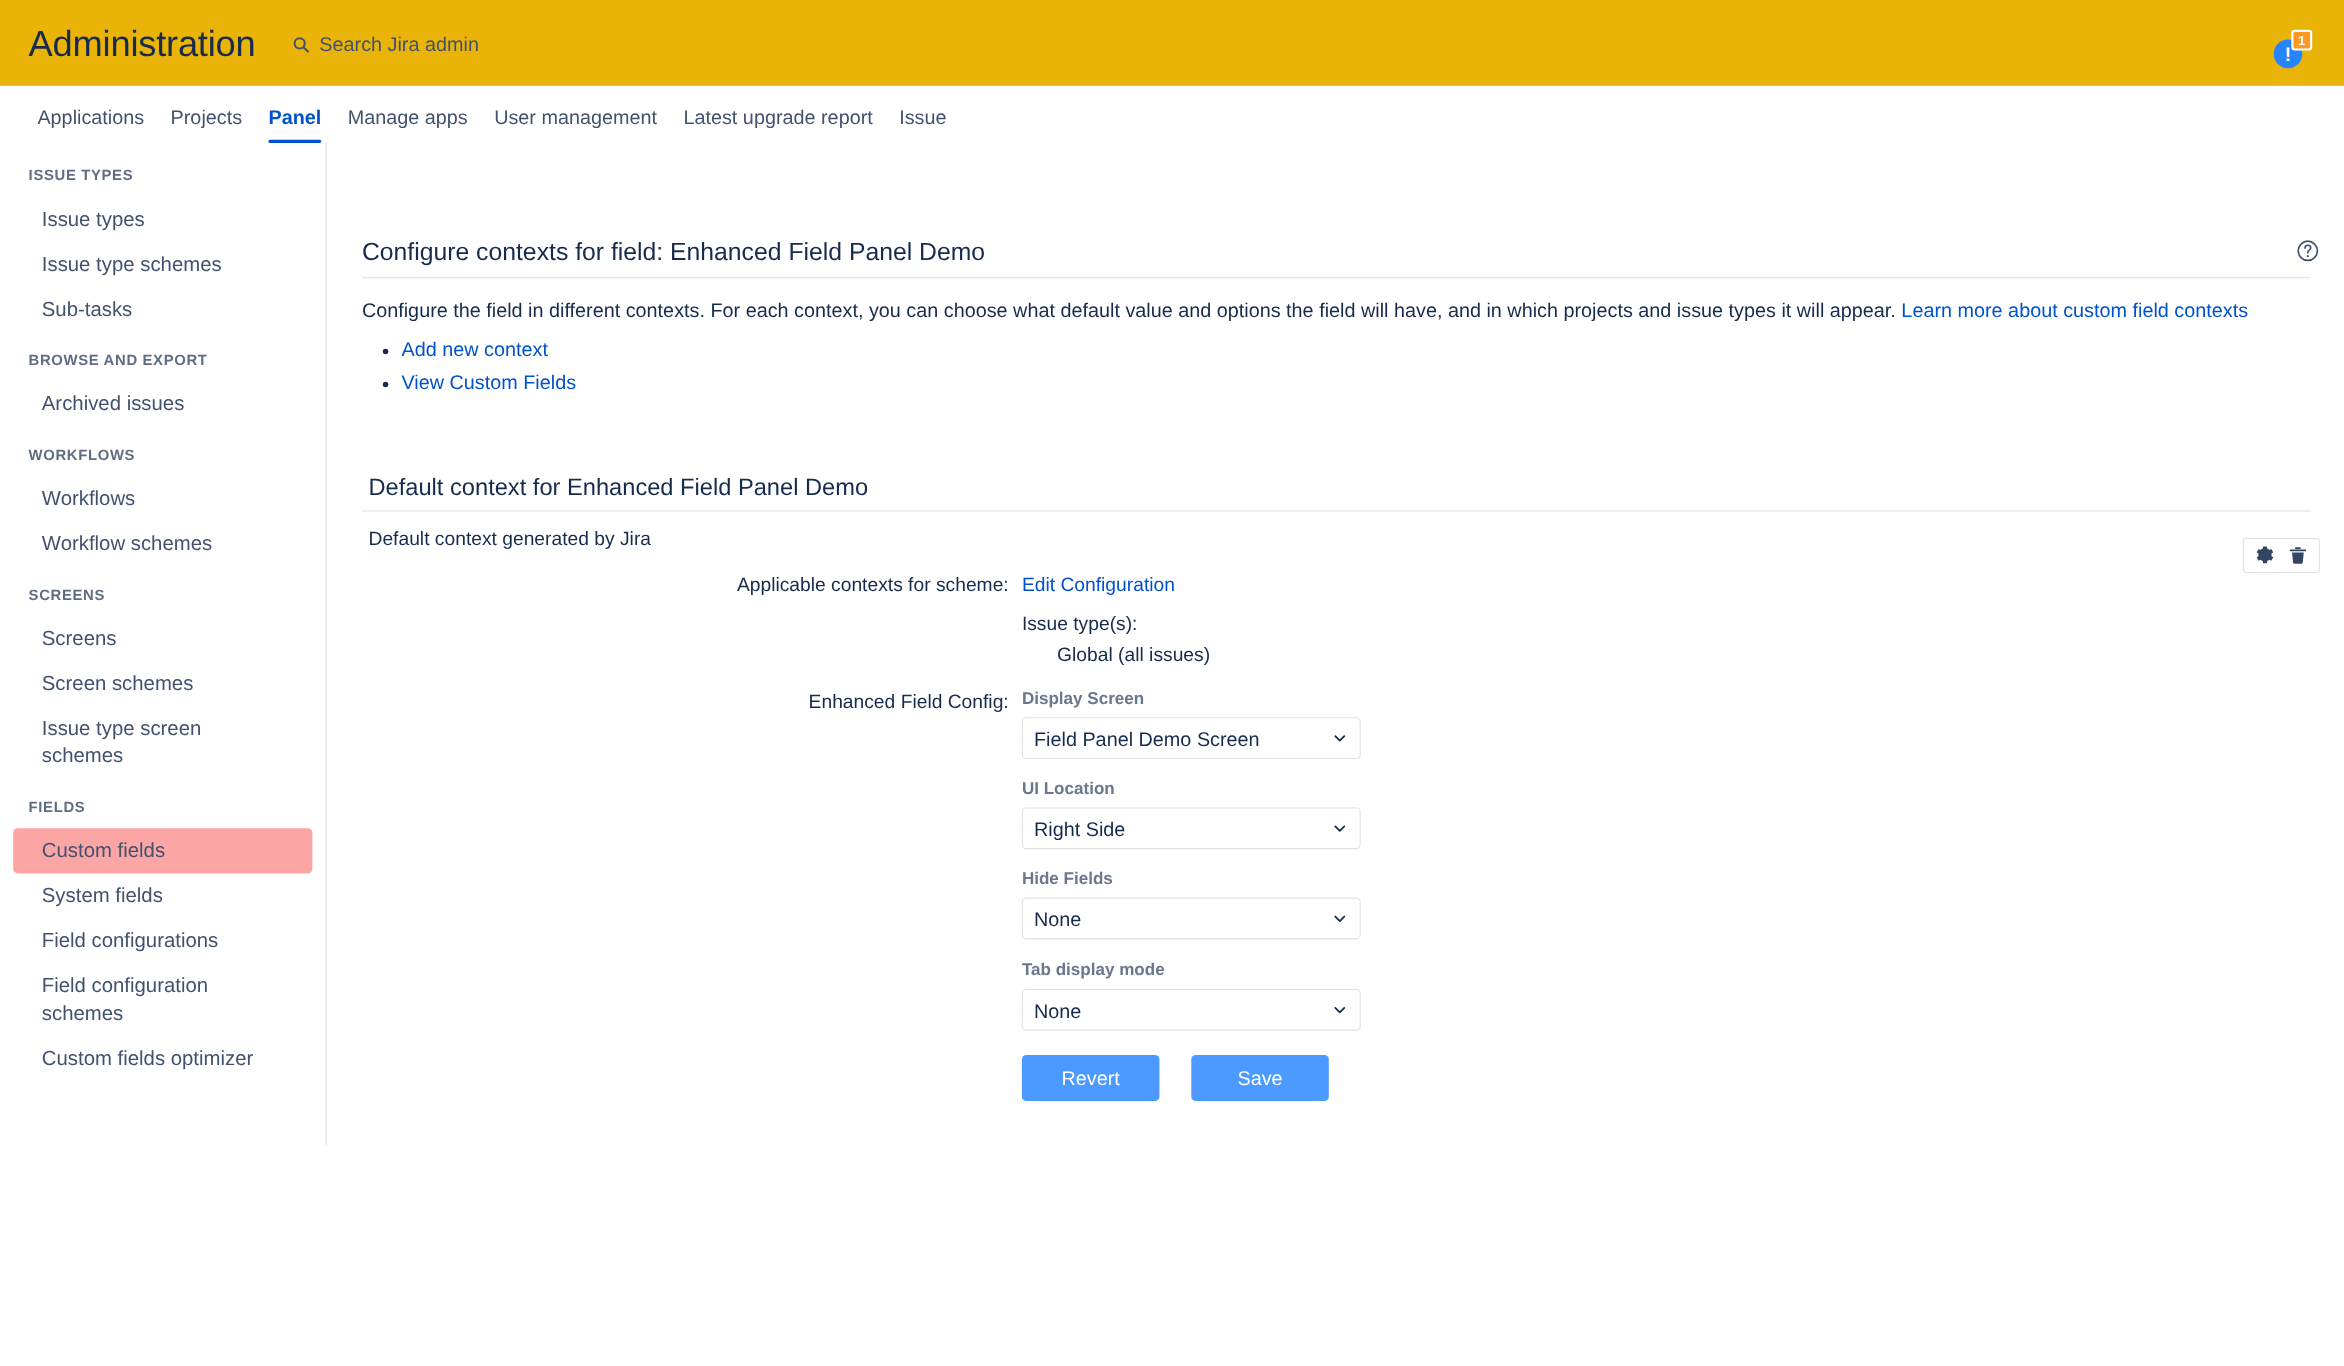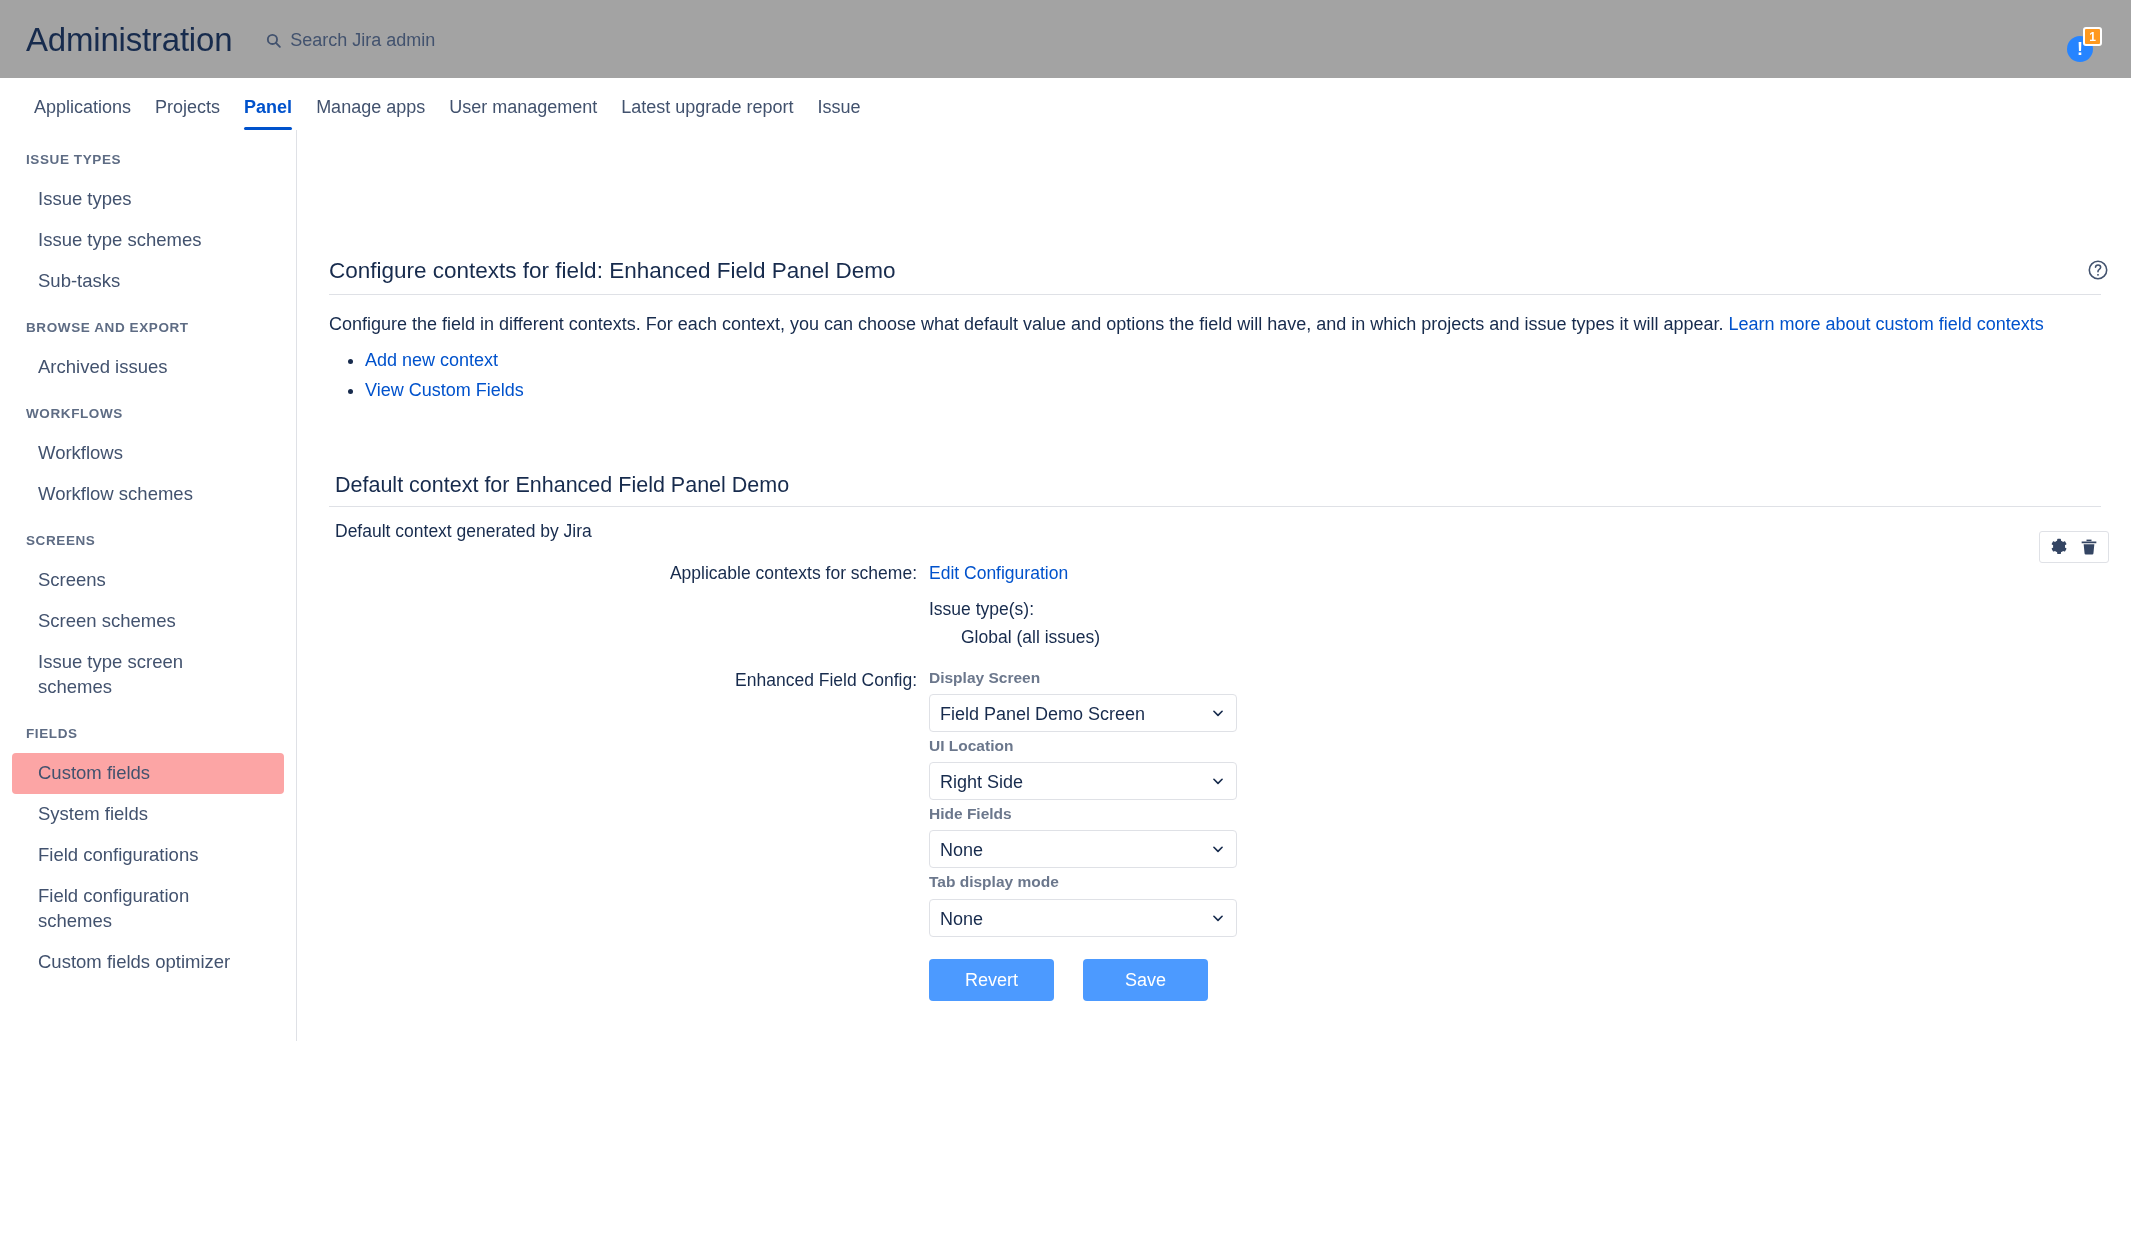--- a/index.html
+++ b/index.html
@@ -9,21 +9,21 @@
     background: #ffffff;
     font-family: "Liberation Sans", sans-serif;
     color: #42526E;
     -webkit-font-smoothing: antialiased;
   }
 
   
   .topbar {
     position: relative;
     height: 78px;
-    background: #a3a3a3;
+    background: #eab308;
     display: flex;
     align-items: center;
     padding-left: 26px;
   }
   .app-title {
     font-size: 33px;
     font-weight: 400;
     color: #172B4D;
     letter-spacing: -0.2px;
     line-height: 1;
@@ -282,21 +282,21 @@
   .efc-label {
     width: 600px;
     flex: 0 0 600px;
     text-align: right;
     padding-right: 12px;
     font-size: 17.5px;
     color: #172B4D;
     padding-top: 2px;
   }
   .efc-fields { padding-top: 0; }
-  .field-group { margin-bottom: 4px; }
+  .field-group { margin-bottom: 18px; }
   .field-label {
     font-size: 15.5px;
     font-weight: 700;
     color: #6B778C;
     margin-bottom: 6px;
     line-height: 1.3;
   }
   .sel-wrap {
     position: relative;
     width: 308px;

